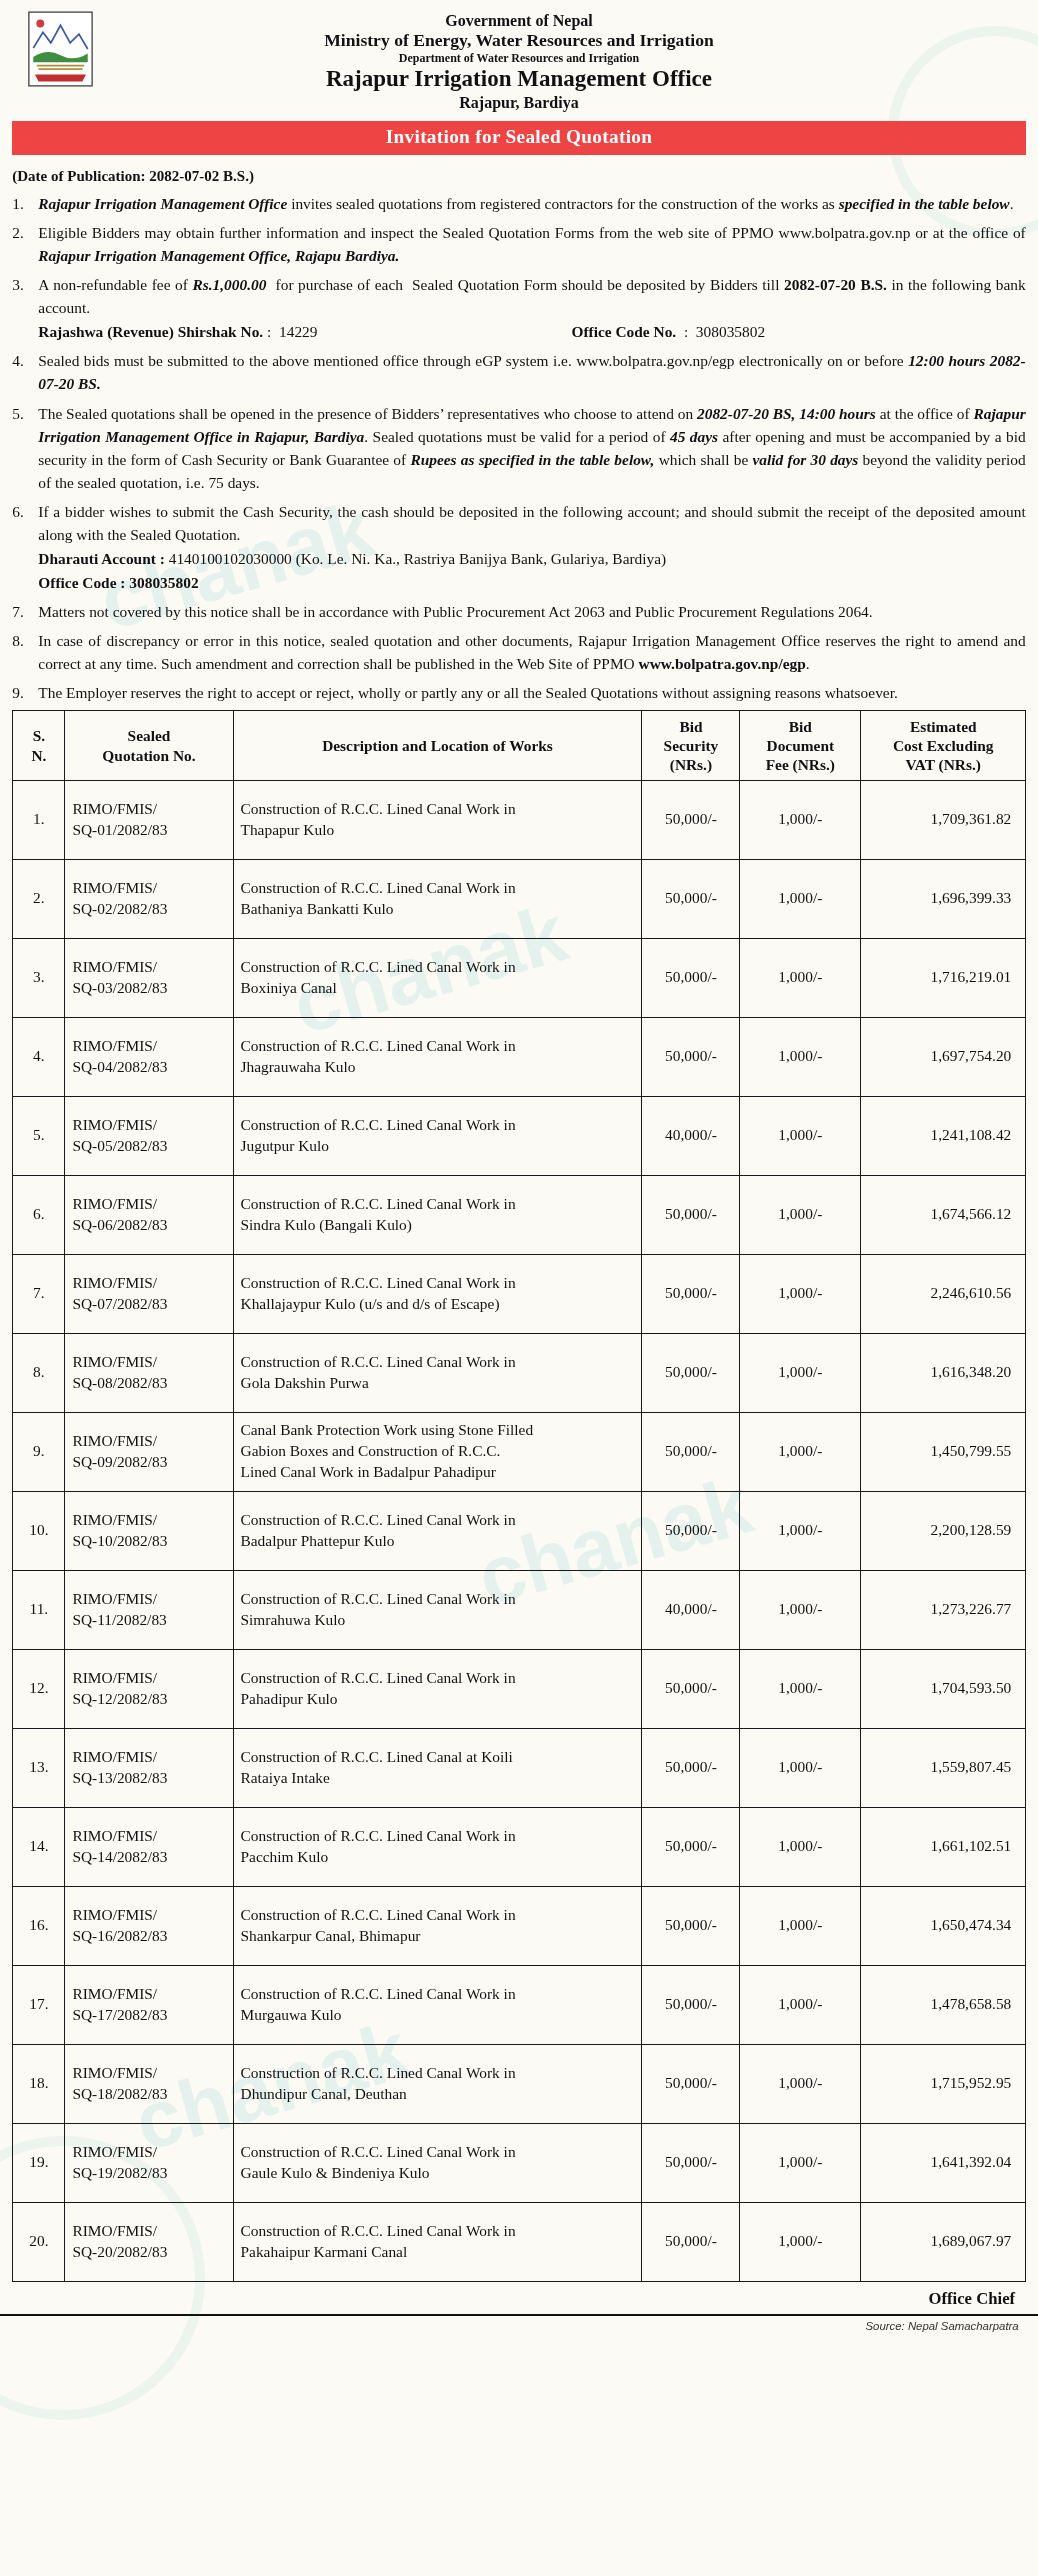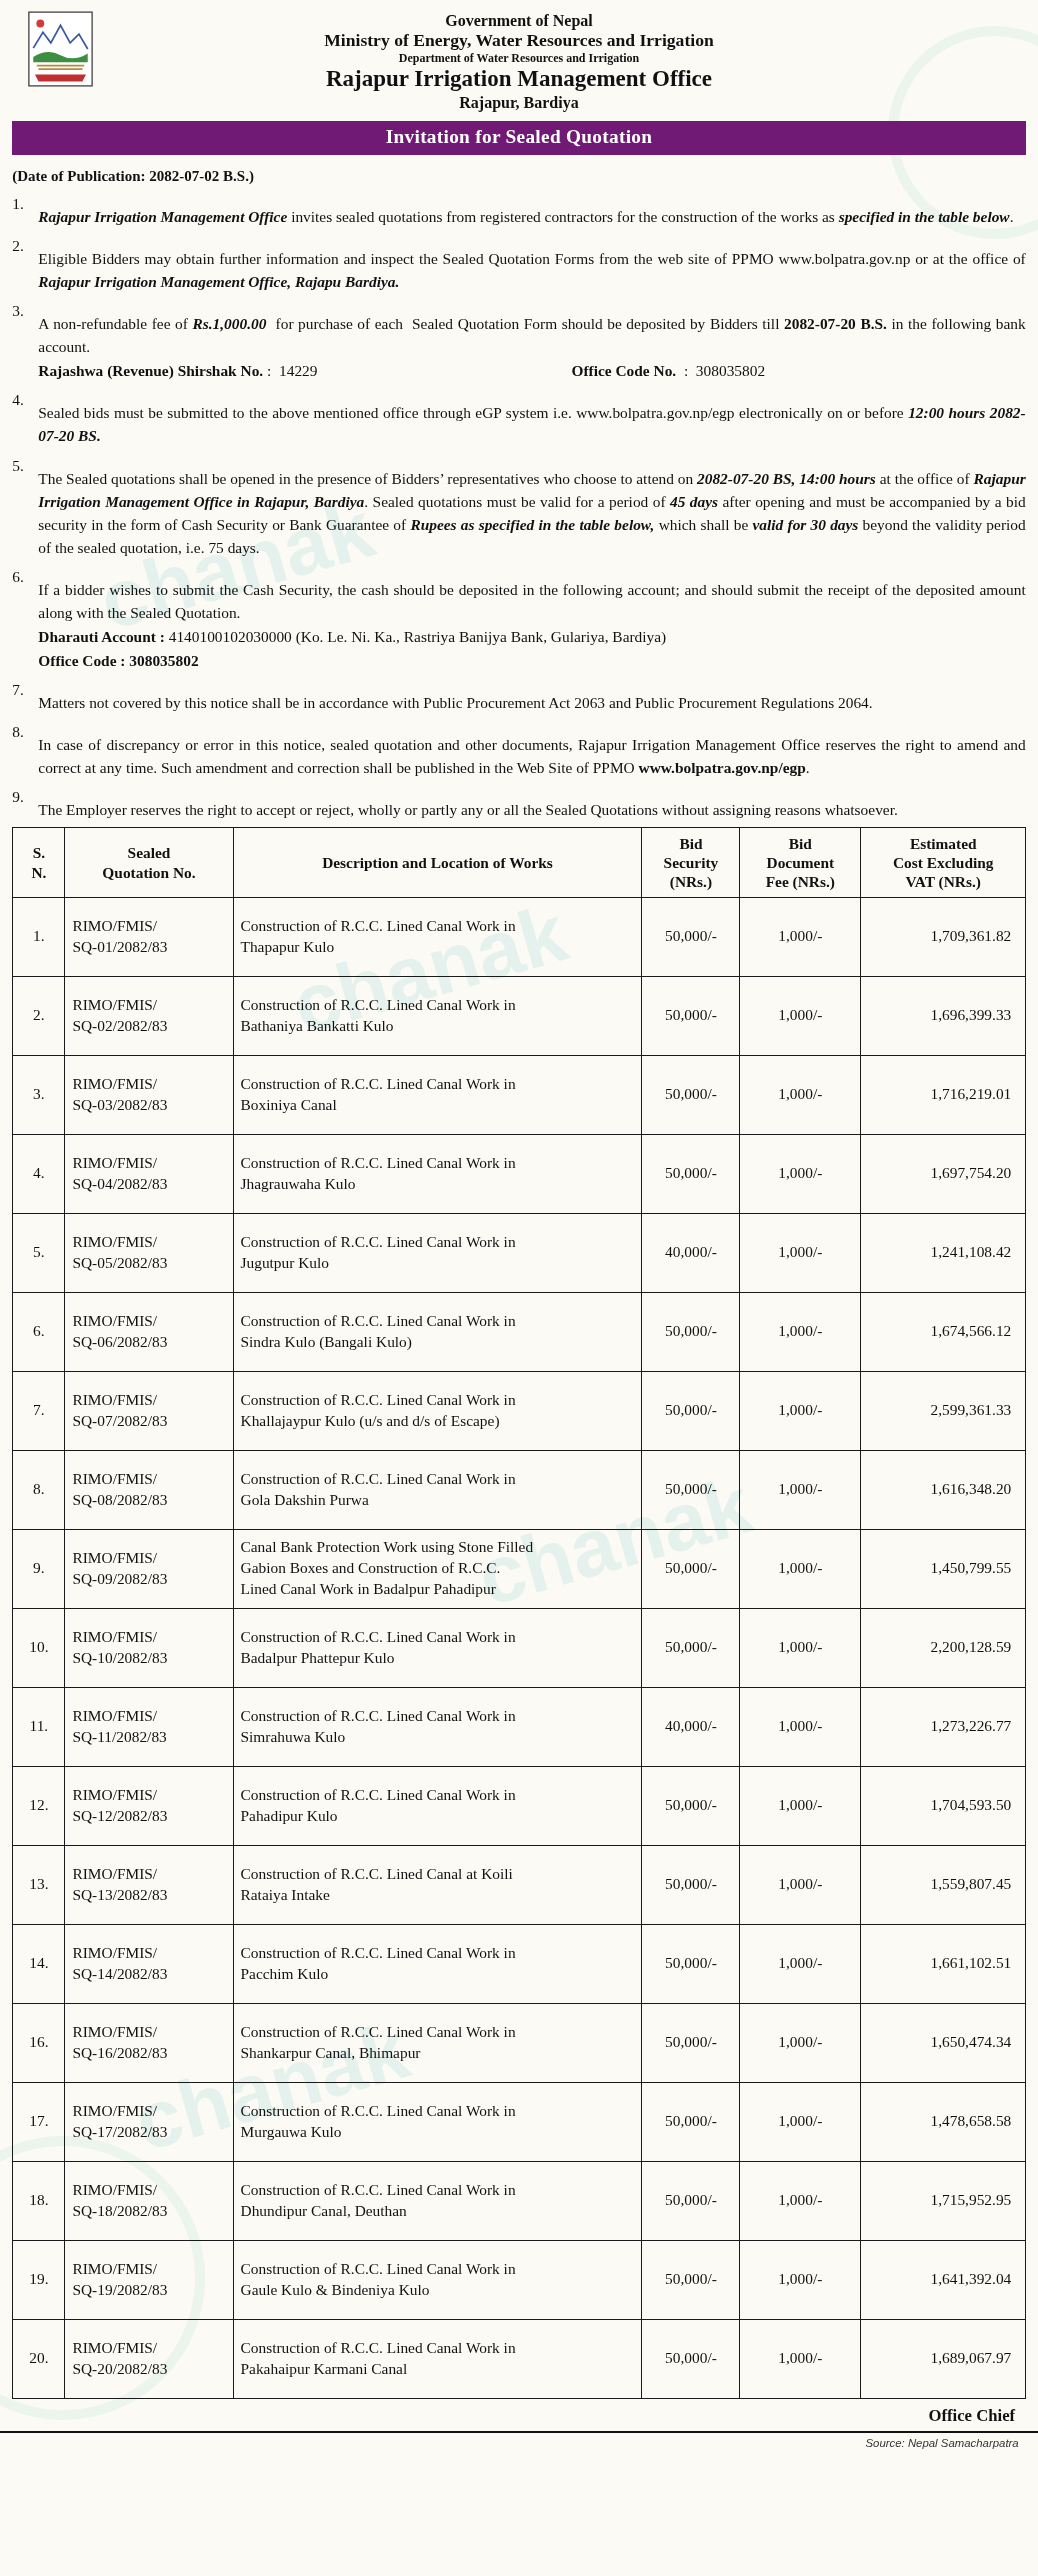--- a/index.html
+++ b/index.html
@@ -55,21 +55,21 @@
   .banner{
     background:#0c0c0c;color:#fff;text-align:center;
     font-weight:bold;font-size:19.3px;padding:5.3px 0 7px;margin:3.5px 0 5.3px;
     letter-spacing:0.3px;
   }
   .pub-date{text-align:left;font-weight:bold;font-size:15px;margin:13px 0 7px;}
   
   .notice-list{list-style:none;margin:0;padding:0;font-size:15.4px;line-height:23px;}
   .notice-list li{display:flex;margin-bottom:6.2px;}
   .notice-list .num{flex:0 0 26px;width:26px;}
-  .item-body{flex:1;margin-top:13px;}
+  .item-body{flex:1;}
   .item-text{text-align:justify;}
   .subline{margin-top:0.9px;}
   .subline.cols{display:flex;}
   .subline .col-left{flex:0 0 54%;}
   .subline .col-right{flex:1;}
   
   table.quotation{
     width:1014px;border-collapse:collapse;margin-top:5.3px;
     border:1.8px solid #111;
   }
@@ -123,21 +123,21 @@
           <path d="M8 72 L66 72 L62 80 L12 80 Z" fill="#c03030"></path>
         </svg>
       </div>
       <div class="h-gov">Government of Nepal</div>
       <div class="h-ministry">Ministry of Energy, Water Resources and Irrigation</div>
       <div class="h-department">Department of Water Resources and Irrigation</div>
       <div class="h-office">Rajapur Irrigation Management Office</div>
       <div class="h-location">Rajapur, Bardiya</div>
     </header>
 
-    <div class="banner" style="background: #701a75;">
+    <div class="banner" style="background: #ef4444;">
       <span>Invitation for Sealed Quotation</span>
     </div>
 
     <div class="pub-date">(Date of Publication: 2082-07-02 B.S.)</div>
 
     <ol class="notice-list" id="notice-list">
         <li>
           <span class="num">1.</span>
           <div class="item-body">
             <div class="item-text"><b><i>Rajapur Irrigation Management Office</i></b> invites sealed quotations from registered contractors for the construction of the works as <b><i>specified in the table below</i></b>.</div>
@@ -266,21 +266,21 @@
             <td class="c-sec">50,000/-</td>
             <td class="c-fee">1,000/-</td>
             <td class="c-cost">1,674,566.12</td>
           </tr>
           <tr>
             <td class="c-sn">7.</td>
             <td class="c-qno">RIMO/FMIS/<br>SQ-07/2082/83</td>
             <td class="c-desc">Construction of R.C.C. Lined Canal Work in<br>Khallajaypur Kulo (u/s and d/s of Escape)</td>
             <td class="c-sec">50,000/-</td>
             <td class="c-fee">1,000/-</td>
-            <td class="c-cost">2,599,361.33</td>
+            <td class="c-cost">2,246,610.56</td>
           </tr>
           <tr>
             <td class="c-sn">8.</td>
             <td class="c-qno">RIMO/FMIS/<br>SQ-08/2082/83</td>
             <td class="c-desc">Construction of R.C.C. Lined Canal Work in<br>Gola Dakshin Purwa</td>
             <td class="c-sec">50,000/-</td>
             <td class="c-fee">1,000/-</td>
             <td class="c-cost">1,616,348.20</td>
           </tr>
           <tr>

